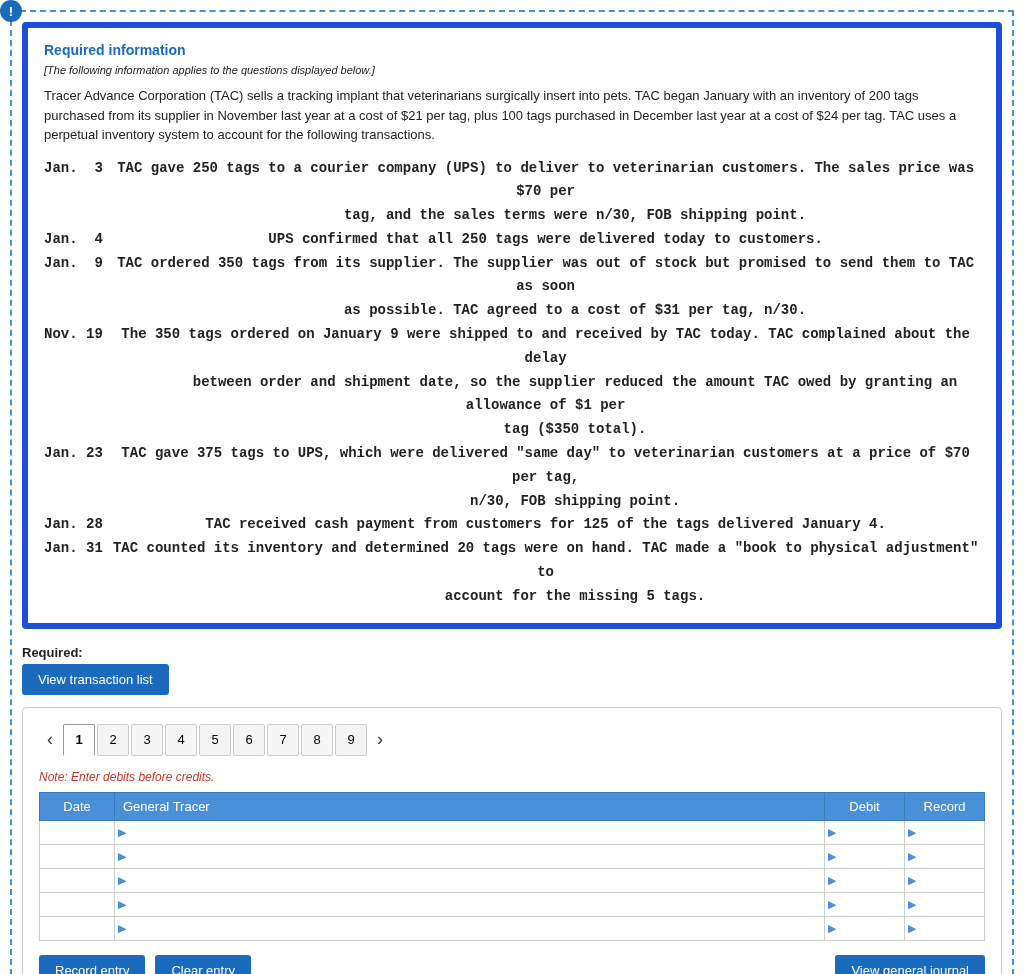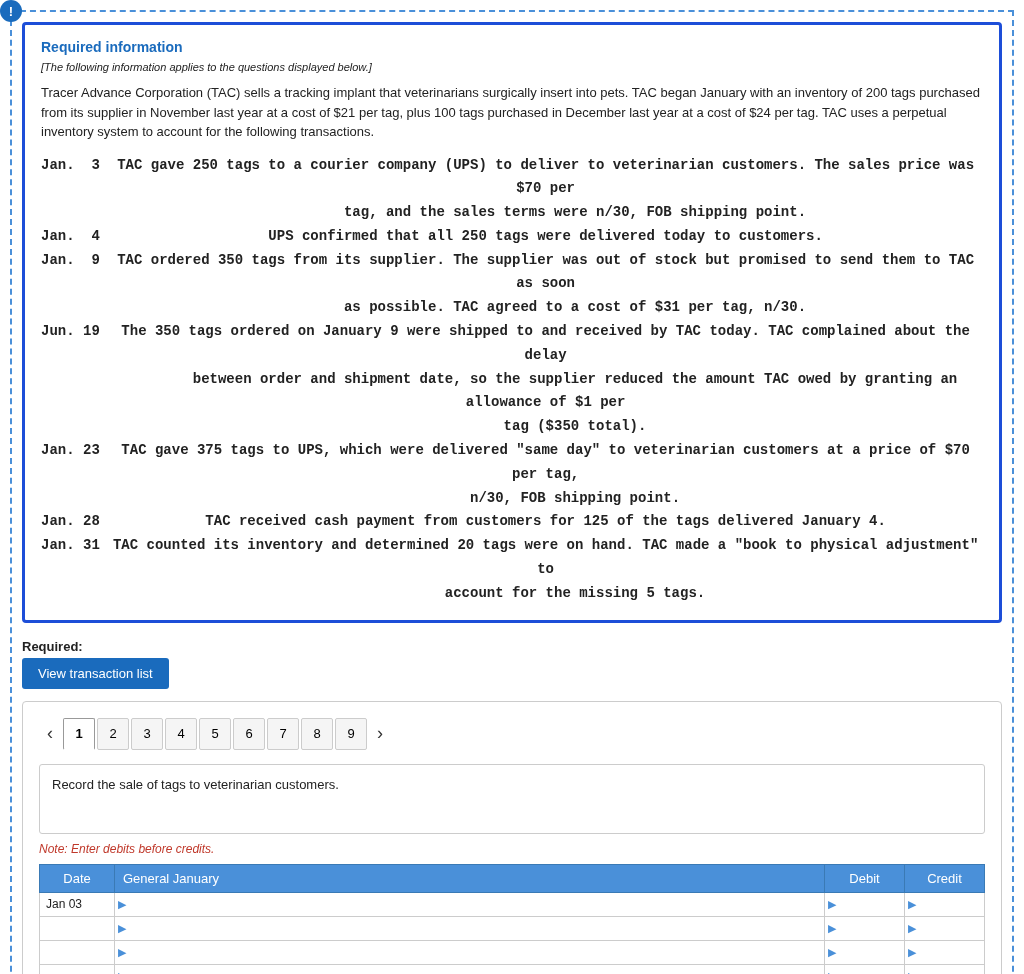--- a/index.html
+++ b/index.html
@@ -31,21 +31,21 @@
       border-radius: 50%;
       display: flex;
       align-items: center;
       justify-content: center;
       font-weight: bold;
       font-size: 13px;
     }
 
     
     .info-box {
-      border: 3px solid #1d4ed8;
+      border: 6px solid #1d4ed8;
       border-radius: 4px;
       padding: 14px 16px;
       margin-bottom: 16px;
       background: #fff;
     }
 
     .info-box .required-title {
       color: #1a6bbd;
       font-weight: bold;
       font-size: 14px;
@@ -278,21 +278,21 @@
       </div>
       <div class="tx-row">
         <span class="tx-label">Jan.  4 </span>
         <span class="tx-text">UPS confirmed that all 250 tags were delivered today to customers.</span>
       </div>
       <div class="tx-row">
         <span class="tx-label">Jan.  9 </span>
         <span class="tx-text">TAC ordered 350 tags from its supplier. The supplier was out of stock but promised to send them to TAC as soon<br>&nbsp;&nbsp;&nbsp;&nbsp;&nbsp;&nbsp;&nbsp;as possible. TAC agreed to a cost of $31 per tag, n/30.</span>
       </div>
       <div class="tx-row">
-        <span class="tx-label">Jun. 19 </span>
+        <span class="tx-label">Nov. 19 </span>
         <span class="tx-text">The 350 tags ordered on January 9 were shipped to and received by TAC today. TAC complained about the delay<br>&nbsp;&nbsp;&nbsp;&nbsp;&nbsp;&nbsp;&nbsp;between order and shipment date, so the supplier reduced the amount TAC owed by granting an allowance of $1 per<br>&nbsp;&nbsp;&nbsp;&nbsp;&nbsp;&nbsp;&nbsp;tag ($350 total).</span>
       </div>
       <div class="tx-row">
         <span class="tx-label">Jan. 23 </span>
         <span class="tx-text">TAC gave 375 tags to UPS, which were delivered "same day" to veterinarian customers at a price of $70 per tag,<br>&nbsp;&nbsp;&nbsp;&nbsp;&nbsp;&nbsp;&nbsp;n/30, FOB shipping point.</span>
       </div>
       <div class="tx-row">
         <span class="tx-label">Jan. 28 </span>
         <span class="tx-text">TAC received cash payment from customers for 125 of the tags delivered January 4.</span>
       </div>
@@ -320,57 +320,33 @@
       <button class="tab-btn">3</button>
       <button class="tab-btn">4</button>
       <button class="tab-btn">5</button>
       <button class="tab-btn">6</button>
       <button class="tab-btn">7</button>
       <button class="tab-btn">8</button>
       <button class="tab-btn">9</button>
       <button class="nav-arrow">›</button>
     </div>
 
-    <div class="description-box">
-      <span>Record the sale of tags to veterinarian customers.</span>
-    </div>
 
     <div class="note-text">Note: Enter debits before credits.</div>
 
     <table class="journal-table">
       <thead>
         <tr>
           <th class="col-date center">Date</th>
-          <th class="col-journal">General January</th>
+          <th class="col-journal">General Tracer</th>
           <th class="col-debit center">Debit</th>
-          <th class="col-credit center">Credit</th>
+          <th class="col-credit center">Record</th>
         </tr>
       </thead>
       <tbody id="journal-tbody">
-      <tr class="data-row">
-            <td class="date-cell col-date">Jan 03</td>
-            <td class="col-journal">
-              <div class="input-with-arrow">
-                <span class="arrow-blue">▶</span>
-                <input type="text" style="">
-              </div>
-            </td>
-            <td class="col-debit">
-              <div class="input-with-arrow">
-                <span class="arrow-blue">▶</span>
-                <input type="text" style="">
-              </div>
-            </td>
-            <td class="col-credit">
-              <div class="input-with-arrow">
-                <span class="arrow-blue">▶</span>
-                <input type="text" style="">
-              </div>
-            </td>
-          </tr>
           <tr class="data-row">
             <td class="date-cell col-date"></td>
             <td class="col-journal">
               <div class="input-with-arrow">
                 <span class="arrow-blue">▶</span>
                 <input type="text" style="">
               </div>
             </td>
             <td class="col-debit">
               <div class="input-with-arrow">

